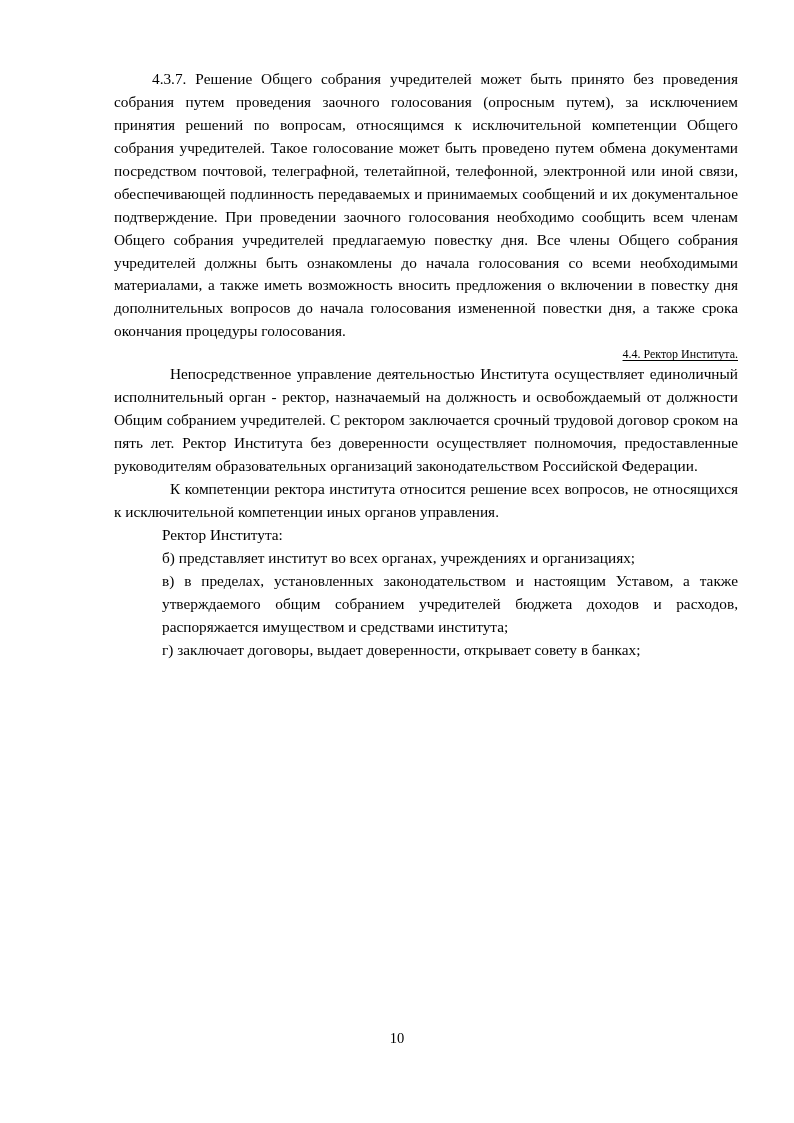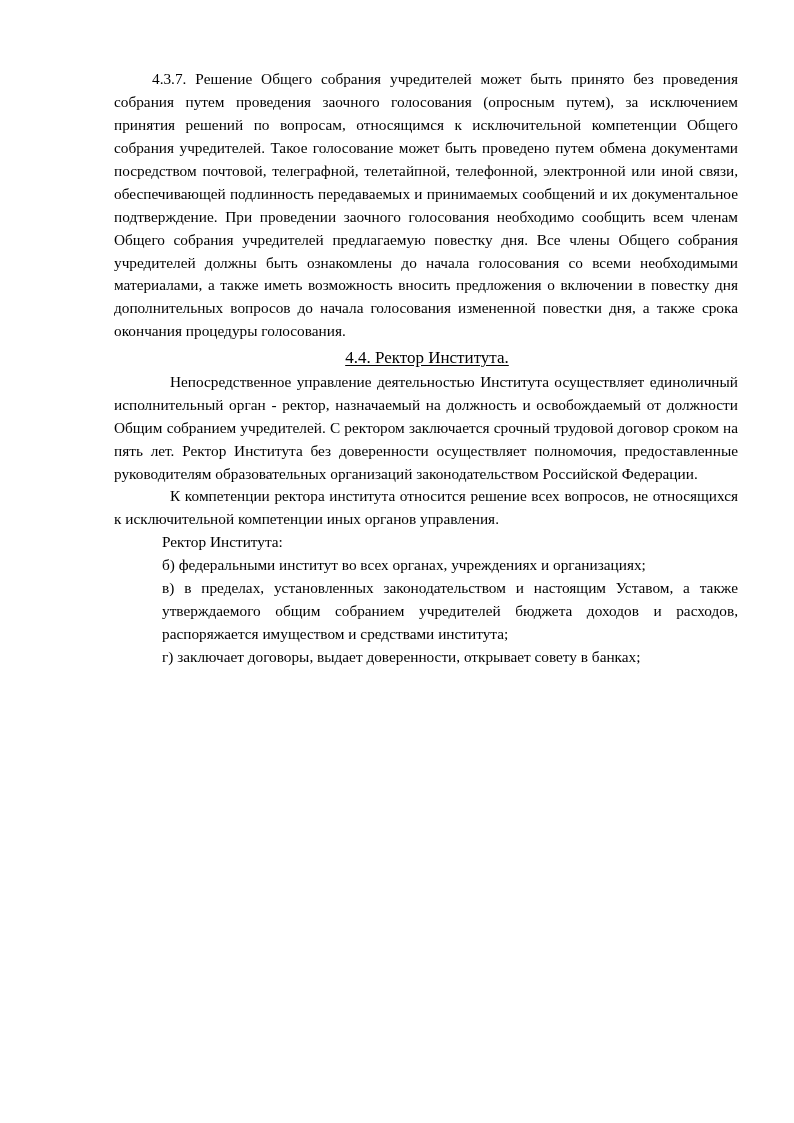--- a/index.html
+++ b/index.html
@@ -34,23 +34,23 @@
     text-indent: 38px;
   }
   p.indent-big {
     text-indent: 56px;
   }
   p.noindent {
     text-indent: 0;
     margin-left: 48px;
   }
   .section-heading {
-    font-size: 17px;
+    font-size: 12px;
     line-height: 1.50;
-    text-align: center;
+    text-align: right;
     text-indent: 2px;
     margin: 0;
     text-decoration: underline;
     text-underline-offset: 2px;
   }
   .spacer-sm { height: 2px; }
   .page-number {
     position: absolute;
     left: 0;
     right: 0;
@@ -72,23 +72,24 @@
 
     <p class="section-heading">4.4. Ректор Института.</p>
 
     <p class="indent-big">Непосредственное управление деятельностью Института осуществляет единоличный исполнительный орган - ректор, назначаемый на должность и освобождаемый от должности Общим собранием учредителей. С ректором заключается срочный трудовой договор сроком на пять лет. Ректор Института без доверенности осуществляет полномочия, предоставленные руководителям образовательных организаций законодательством Российской Федерации.</p>
 
     <p class="indent-big">К компетенции ректора института относится решение всех вопросов, не относящихся к исключительной компетенции иных органов управления.</p>
 
     <p class="noindent">Ректор Института:</p>
 
 
-    <p class="noindent">б) федеральными институт во всех органах, учреждениях и организациях;</p>
+    <p class="noindent">б) представляет институт во всех органах, учреждениях и организациях;</p>
 
     <p class="noindent">в) в пределах, установленных законодательством и настоящим Уставом, а также утверждаемого общим собранием учредителей бюджета доходов и расходов, распоряжается имуществом и средствами института;</p>
 
     <p class="noindent">г) заключает договоры, выдает доверенности, открывает совету в банках;</p>
 
 
 
   </div>
 
+  <div class="page-number">10</div>
 </div>
 
 </body></html>

